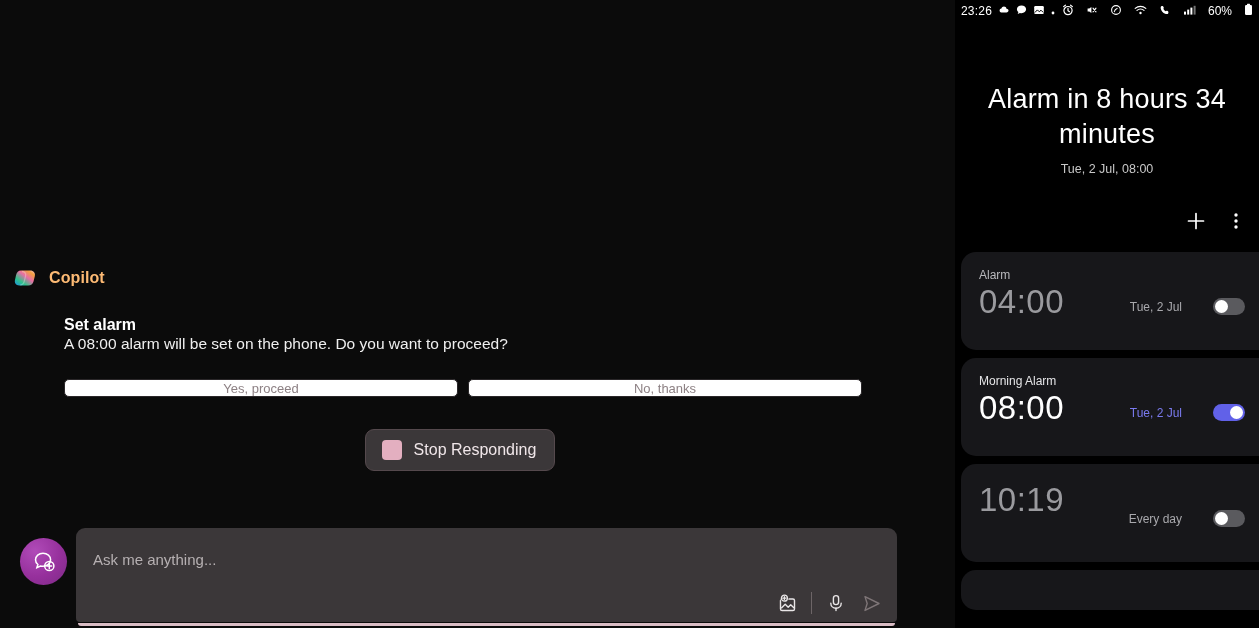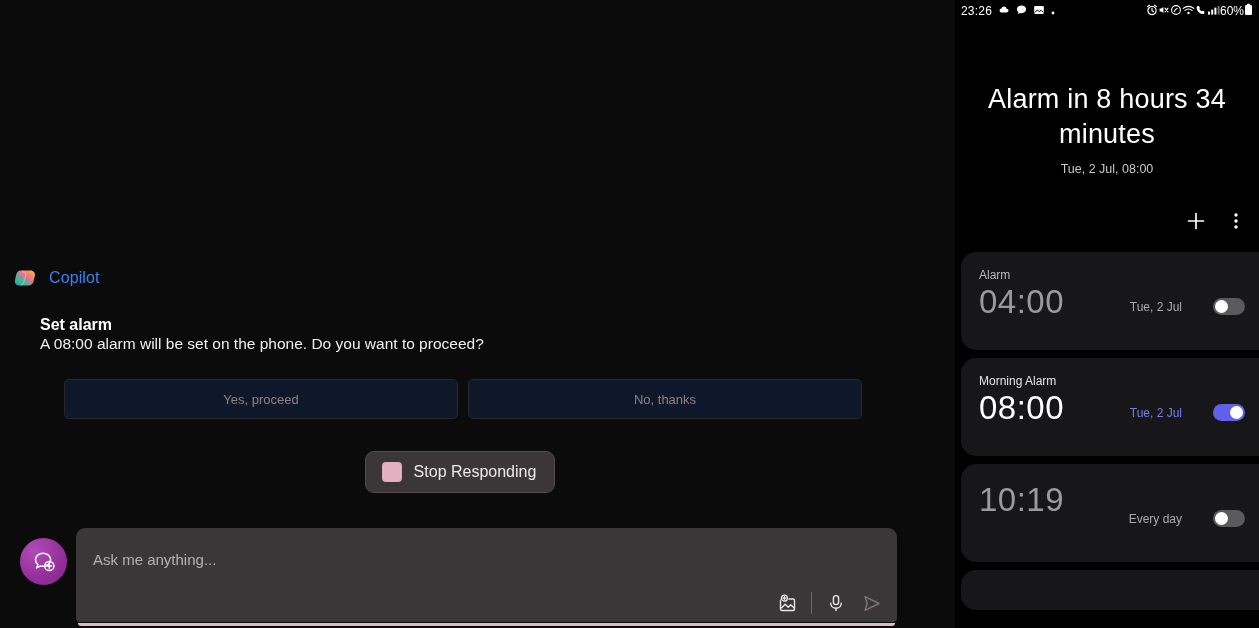--- a/index.html
+++ b/index.html
@@ -8,29 +8,29 @@
 
   .screen { position:relative; width:1259px; height:628px; display:flex; }
 
   
   .copilot { position:relative; width:955px; height:628px; background:#0b0b0b; }
 
   .assistant-block { position:absolute; left:0; top:265px; width:940px; }
 
   .assistant-head { display:flex; align-items:center; gap:11px; padding-left:12px; }
   .copilot-logo { width:26px; height:26px; position:relative; }
-  .copilot-name { font-size:16px; font-weight:normal; color:#3b82f6; letter-spacing:.1px; }
-
-  .card-body { margin-top:25px; padding-left:40px; padding-right:60px; }
+  .copilot-name { font-size:16px; font-weight:bold; color:#fdba74; letter-spacing:.1px; }
+
+  .card-body { margin-top:25px; padding-left:64px; padding-right:60px; }
   .card-title { font-size:16px; font-weight:bold; color:#fff; }
   .card-text { font-size:15.5px; color:#efefef; line-height:1.25; }
 
   .choice-row { display:flex; gap:10px; margin-top:26px; padding-left:64px; padding-right:78px; }
   .choice-btn {
-    flex:1; height:40px; border-radius:5px; background:#0f172a;
+    flex:1; height:18px; border-radius:5px; background:#ffffff;
     border:1px solid #2a2729; display:flex; align-items:center; justify-content:center;
     font-size:13px; color:#8d8184; cursor:pointer;
   }
 
   .stop-wrap { display:flex; justify-content:center; margin-top:32px; padding-right:20px;text-align:center; }
   .stop-btn {
     display:flex; align-items:center; gap:12px;
     height:42px; padding:0 18px 0 16px; border-radius:9px;
     background:#3b3739; border:1px solid #55494d; cursor:pointer;
   }
@@ -54,21 +54,21 @@
   .input-icons { position:absolute; right:15px; bottom:12px; display:flex; align-items:center; gap:13px; }
   .icon-btn { width:22px; height:22px; display:flex; align-items:center; justify-content:center; cursor:pointer; }
   .vdiv { width:1px; height:22px; background:#6d6567; }
 
   
   .clock { position:relative; width:304px; height:491px; background:#000; }
 
   .statusbar { height:22px; display:flex; align-items:center; justify-content:space-between; padding:0 6px 0 6px; }
   .sb-left { display:flex; align-items:center; gap:5px; }
   .sb-time { font-size:12px; color:#fff; letter-spacing:.2px; }
-  .sb-right { display:flex; align-items:center; gap:0;text-align:right; }
+  .sb-right { display:flex; align-items:center; gap:12px;text-align:right; }
   .sb-batt { font-size:12px; color:#fff; }
 
   .alarm-head { padding-top:60px; text-align:center; }
   .alarm-head h1 { font-size:27px; font-weight:400; line-height:1.28; color:#fff; letter-spacing:.2px; }
   .alarm-sub { margin-top:11px; font-size:12.5px; color:#c8c8c8; }
 
   .head-actions { display:flex; justify-content:flex-end; align-items:center; gap:14px; padding:32px 10px 0 0; }
   .act-btn { width:26px; height:26px; display:flex; align-items:center; justify-content:center; cursor:pointer; }
 
   .alarm-list { margin-top:18px; padding-left:6px; }

